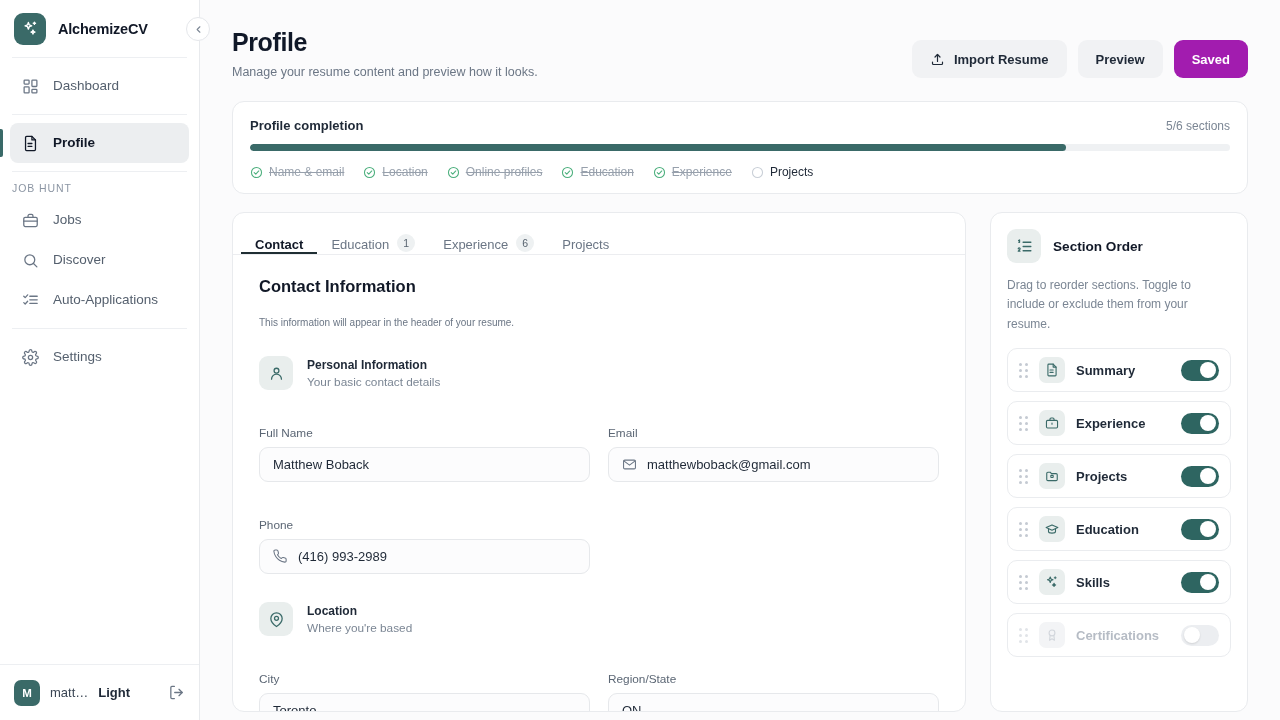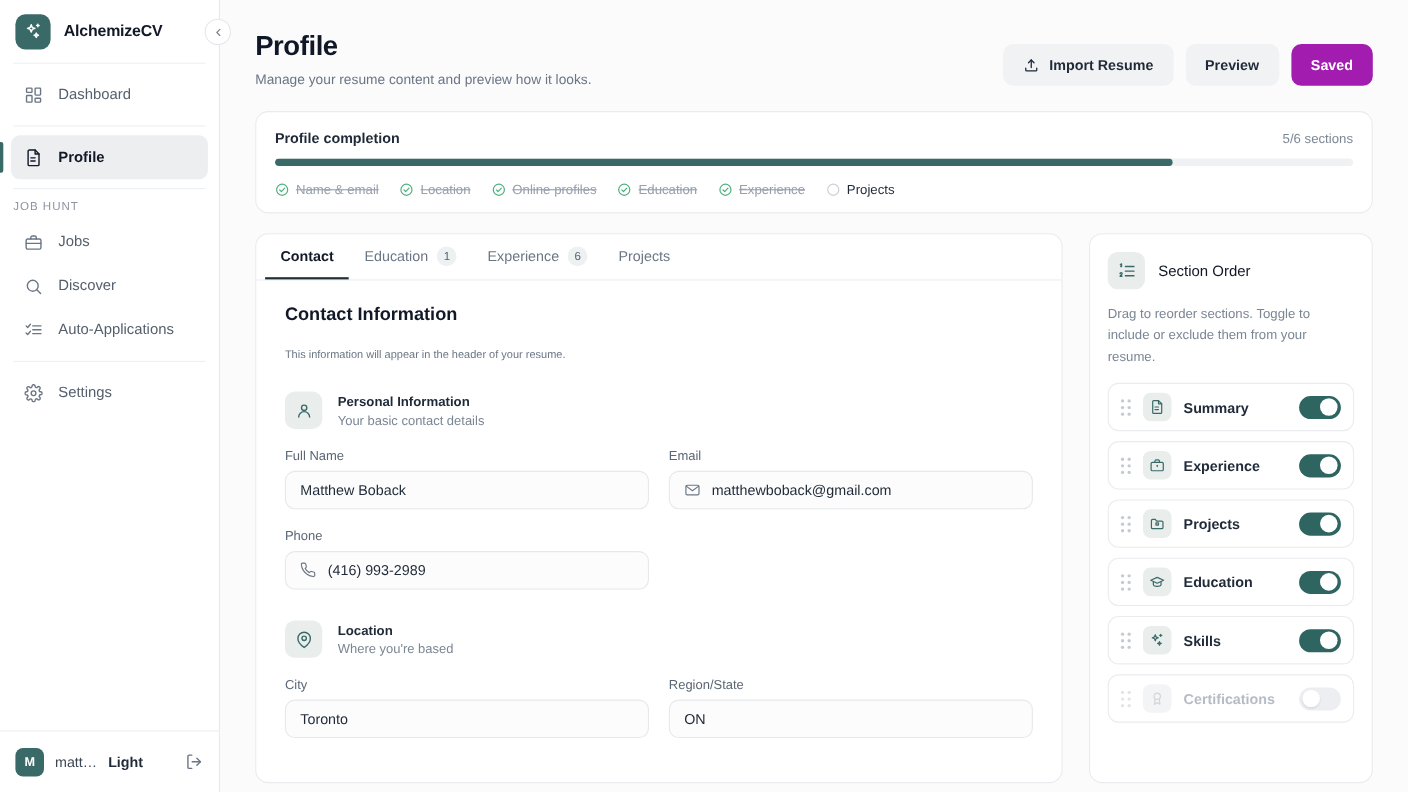--- a/index.html
+++ b/index.html
@@ -130,21 +130,21 @@
   .col-main { flex: 1 1 auto; min-width: 0; }
   .col-side { flex: 0 0 258px; }
 
   .tabs-card { background: #fff; border: 1px solid #e9ebee; border-radius: 12px; overflow: hidden; height: 500px; }
   .tabs {
     display: flex; align-items: flex-end; gap: 0;
     border-bottom: 1px solid #ecedf0; padding: 0 8px;
     height: 42px;
   }
   .tab {
-    display: flex; align-items: center; gap: 8px;
+    display: flex; align-items: flex-end; gap: 8px;
     padding: 0 14px; height: 41px; cursor: pointer;
     font-size: 13px; color: #6b7685;
     border-bottom: 2px solid transparent;
   }
   .tab.active { color: #111827; font-weight: bold; border-bottom-color: #1f2e33; }
   .tab-badge {
     min-width: 18px; height: 18px; border-radius: 9px;
     background: #eef1f2; color: #57636f;
     font-size: 10.5px; display: flex; align-items: center; justify-content: center;
     padding: 0 5px;
@@ -155,34 +155,34 @@
 
   .group-head { display: flex; align-items: center; gap: 14px; margin-top: 28px; }
   .group-icon {
     width: 34px; height: 34px; border-radius: 9px;
     background: #e9eeed; display: flex; align-items: center; justify-content: center;
     flex: 0 0 34px;
   }
   .group-name { font-size: 12px; font-weight: bold; color: #1f2937; }
   .group-desc { font-size: 11.8px; color: #7b8694; margin-top: 3px; }
 
-  .field-row { display: flex; gap: 18px; margin-top: 17px; }
+  .field-row { display: flex; gap: 18px; margin-top: 36px; }
   .field { flex: 1 1 0; min-width: 0; }
   .field-label { font-size: 11.8px; color: #5b6674; margin-bottom: 7px; }
   .input {
     height: 35px; border: 1px solid #e6e8eb; border-radius: 9px;
     background: #fcfcfd; display: flex; align-items: center; gap: 10px;
     padding: 0 13px;
   }
   .input .val { font-size: 13px; color: #1f2937; }
 
   
   .side-card { padding: 16px 16px 14px 16px; height: 500px; }
   .side-head { display: flex; align-items: center; gap: 12px; }
-  .side-title { font-size: 13.6px; font-weight: normal; color: #111827; }
+  .side-title { font-size: 13.6px; font-weight: bold; color: #111827; }
   .side-desc { font-size: 12px; color: #7b8694; line-height: 1.62; margin-top: 13px; }
   .sec-list { margin-top: 14px; display: flex; flex-direction: column; gap: 9px; }
   .sec-row {
     display: flex; align-items: center; gap: 11px;
     height: 44px; padding: 4px 11px;
     border: 1px solid #eaecef; border-radius: 10px; background: #fff;
     cursor: grab;
   }
   .drag-handle { display: grid; grid-template-columns: 3px 3px; gap: 3px; flex: 0 0 9px; }
   .drag-handle i { width: 3px; height: 3px; background: #c4cad2; border-radius: 50%; display: block; }

